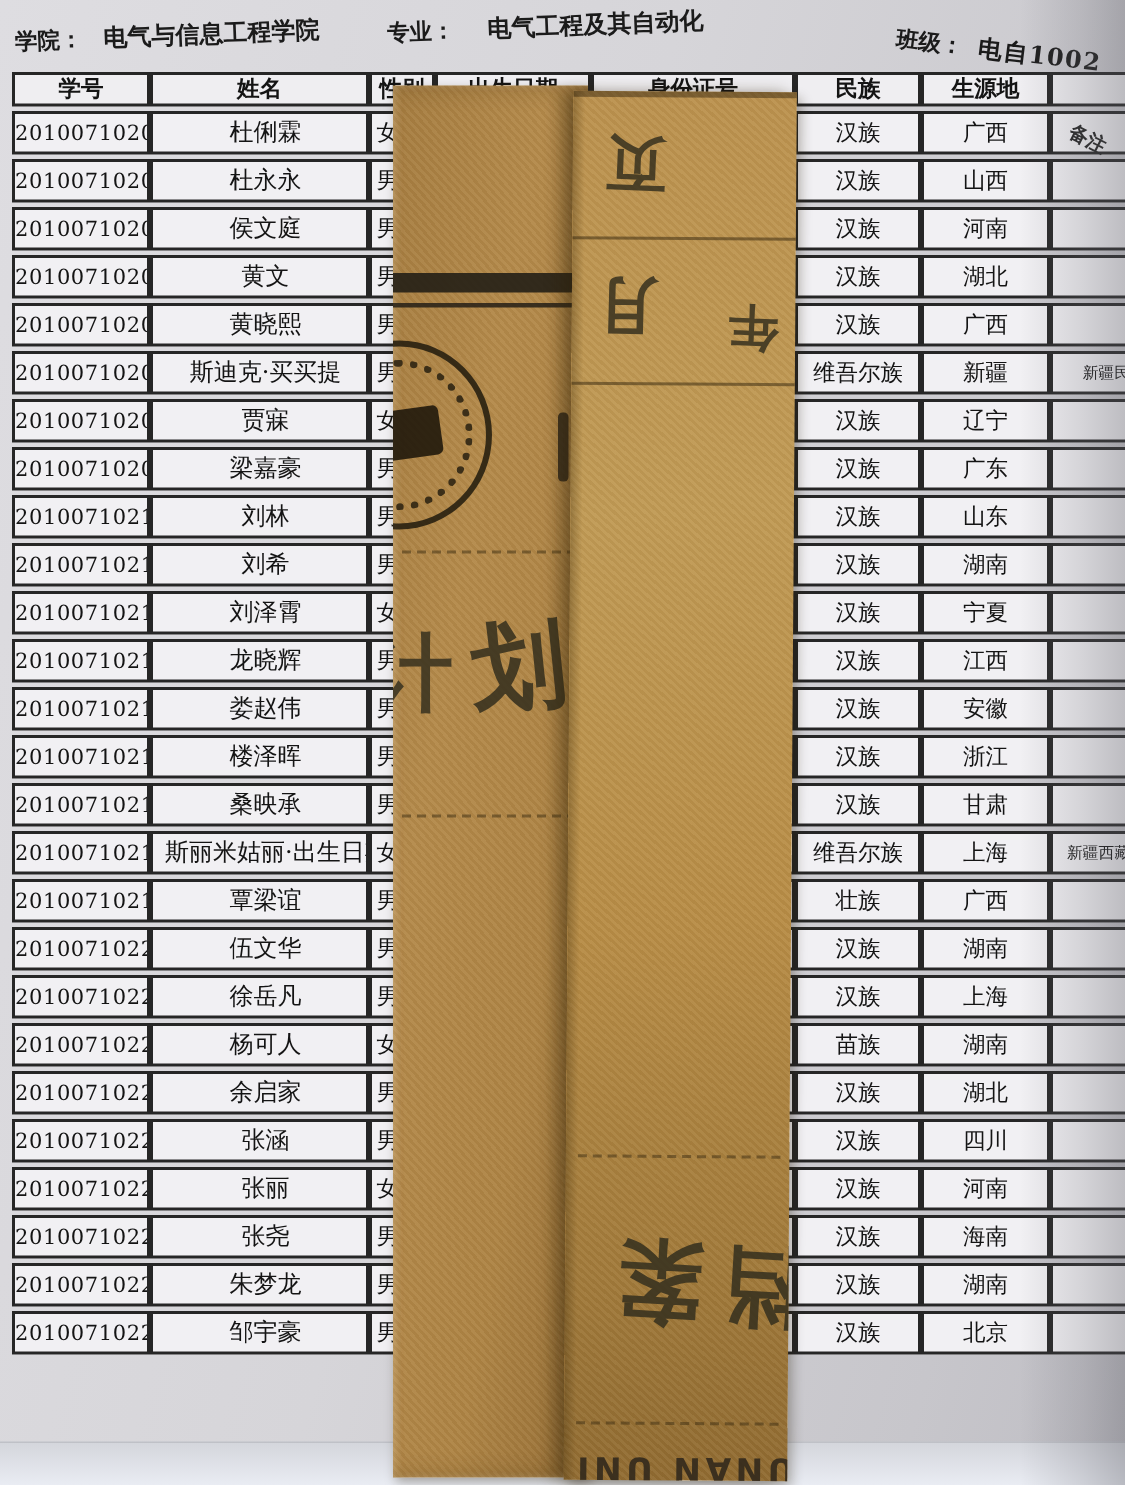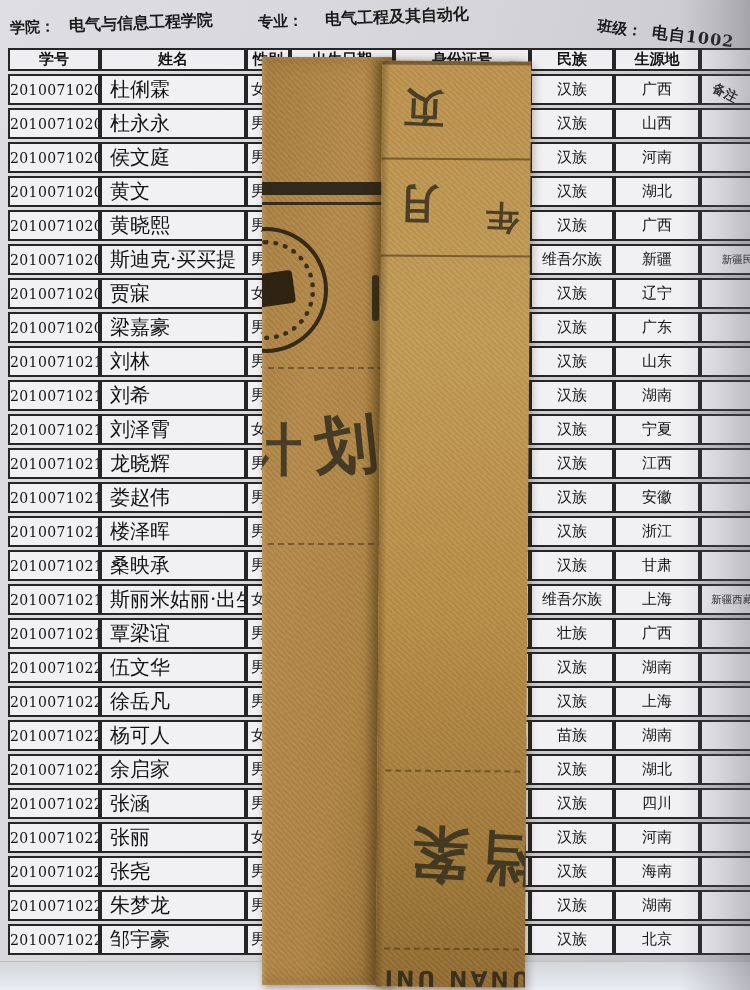--- a/index.html
+++ b/index.html
@@ -26,21 +26,21 @@
     position:absolute;left:8px;top:45px;width:788px;
     table-layout:fixed;border-collapse:separate;border-spacing:0 3px;
   }
   .roster th,.roster td{
     box-sizing:border-box;border:2px solid #262626;background:#f1f0f3;
     color:#141414;overflow:hidden;white-space:nowrap;padding:0;
   }
   .roster th{height:15px;font-size:15px;font-weight:bold;background:#efeef1;}
   .roster td{height:29px;font-size:15px;text-align:center;}
   .roster td.c-id{font-size:14px;letter-spacing:.4px;}
-  .roster td.c-name{text-align:left;padding-left:8px;font-size:20px;}
+  .roster td.c-name{text-align:center;padding-left:8px;font-size:16px;}
   .roster td.c-gender{text-align:left;padding-left:3px;}
   .roster td.c-note{font-size:10.5px;padding:0 1px;}
   .col-id{width:92px;}.col-name{width:146px;}.col-gender{width:44px;}
   .col-birth{width:104px;}.col-card{width:136px;}.col-ethnic{width:84px;}
   .col-origin{width:86px;}.col-note{width:96px;}
   .remark-header{
     position:absolute;left:712px;top:84px;font-size:13px;font-weight:bold;color:#222;
     transform:rotate(27deg);z-index:4;
   }
   

